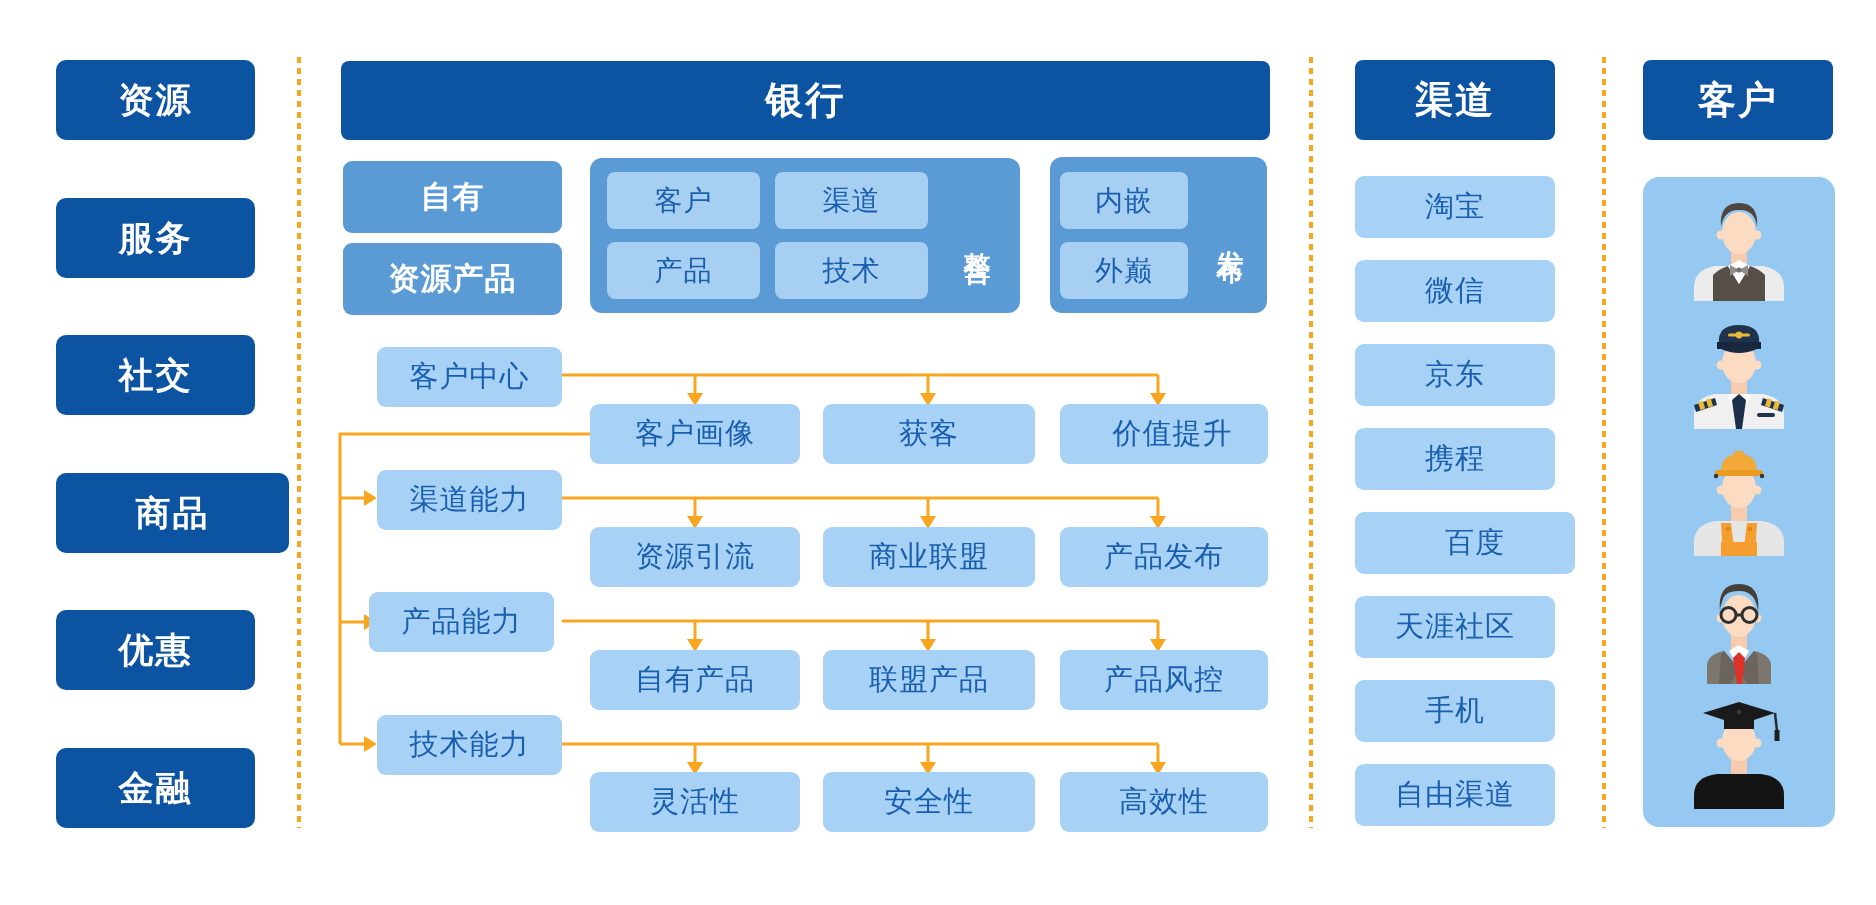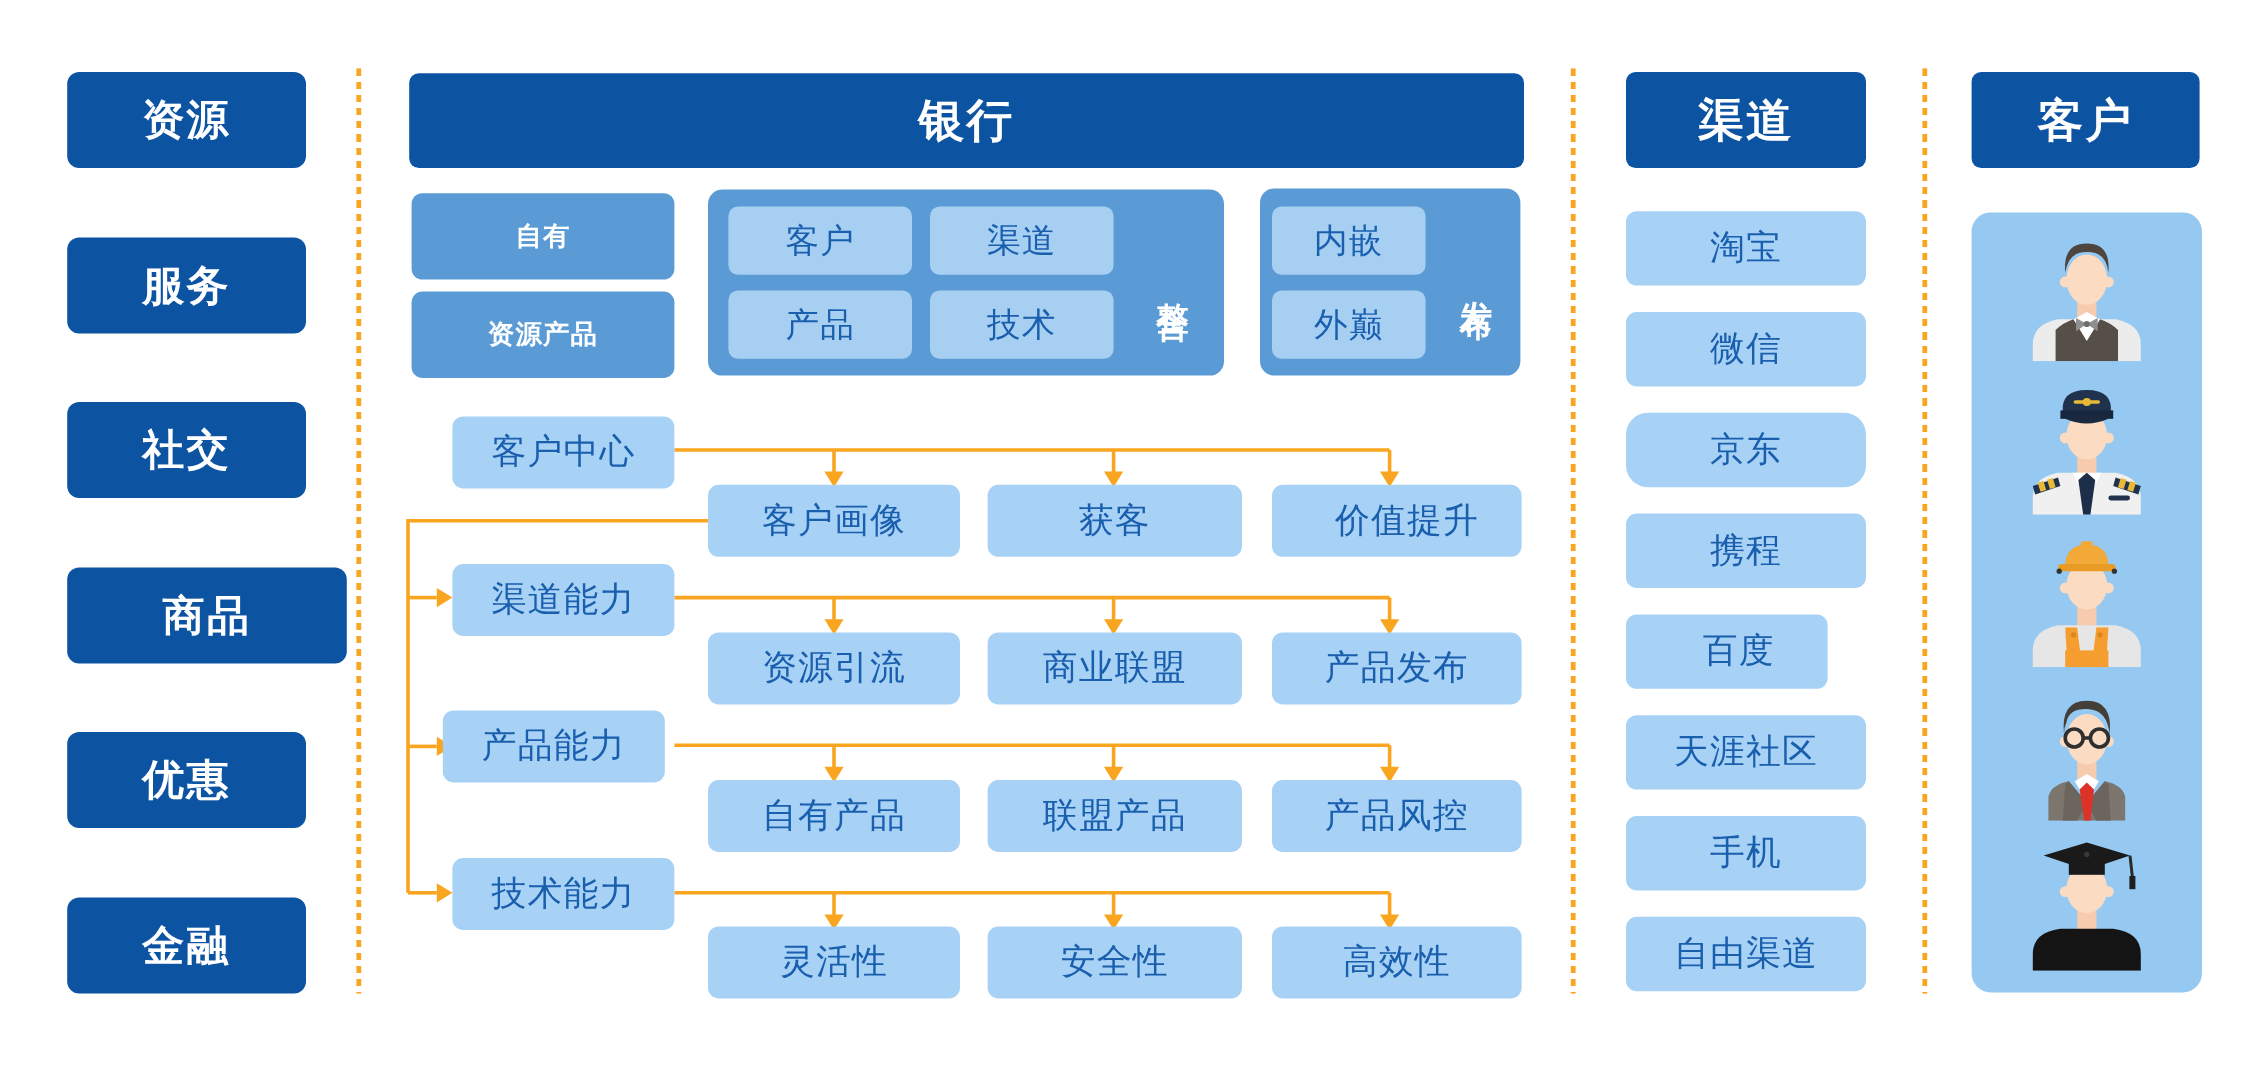--- a/index.html
+++ b/index.html
@@ -11,21 +11,21 @@
   
   .box-dark{background:#0C53A2;color:#ffffff;font-weight:bold;border-radius:10px;}
   .box-med{background:#5B9BD5;color:#ffffff;font-weight:bold;border-radius:9px;}
   .group{background:#5B9BD5;border-radius:12px;}
   .box-inner{background:#A6CFF2;color:#1A5FAE;border-radius:8px;font-weight:500;}
   .box-light{background:#A7D2F6;color:#1A5FAE;border-radius:9px;font-weight:500;}
   .panel{background:#96C9F2;border-radius:16px;}
 
   .t38{font-size:38px;letter-spacing:2px;}
   .t36{font-size:35px;letter-spacing:2px;}
-  .t31{font-size:22px;letter-spacing:1px;}
+  .t31{font-size:31px;letter-spacing:1px;}
   .t29{font-size:29px;letter-spacing:1px;}
   .t28{font-size:28px;letter-spacing:1px;}
 
   .vlabel{color:#ffffff;font-weight:bold;font-size:27px;writing-mode:vertical-rl;
           text-orientation:upright;letter-spacing:6px;}
 
   
   .divider{width:4px;
     background:repeating-linear-gradient(to bottom,#F9A51F 0px,#F9A51F 6px,transparent 6px,transparent 11px);}
 
@@ -136,23 +136,23 @@
   <div class="abs flexc box-light t29 zi" style="left:823px;top:650px;width:212px;height:60px;">联盟产品</div>
   <div class="abs flexc box-light t29 zi" style="left:1060px;top:650px;width:208px;height:60px;">产品风控</div>
 
   <div class="abs flexc box-light t29 zi" style="left:590px;top:772px;width:210px;height:60px;">灵活性</div>
   <div class="abs flexc box-light t29 zi" style="left:823px;top:772px;width:212px;height:60px;">安全性</div>
   <div class="abs flexc box-light t29 zi" style="left:1060px;top:772px;width:208px;height:60px;">高效性</div>
 
   <div class="abs flexc box-dark t38 zi" style="left:1355px;top:60px;width:200px;height:80px;border-radius:8px;">渠道</div>
   <div class="abs flexc box-light t29 zi" style="left:1355px;top:176px;width:200px;height:62px;">淘宝</div>
   <div class="abs flexc box-light t29 zi" style="left:1355px;top:260px;width:200px;height:62px;">微信</div>
-  <div class="abs flexc box-light t29 zi" style="left:1355px;top:344px;width:200px;height:62px;border-radius:18px;">京东</div>
+  <div class="abs flexc box-light t29 zi" style="left:1355px;top:344px;width:200px;height:62px;">京东</div>
   <div class="abs flexc box-light t29 zi" style="left:1355px;top:428px;width:200px;height:62px;">携程</div>
-  <div class="abs flexc box-light t29 zi" style="left:1355px;top:512px;width:168px;height:62px;padding-left:20px;">百度</div>
+  <div class="abs flexc box-light t29 zi" style="left:1355px;top:512px;width:220px;height:62px;padding-left:20px;">百度</div>
   <div class="abs flexc box-light t29 zi" style="left:1355px;top:596px;width:200px;height:62px;">天涯社区</div>
   <div class="abs flexc box-light t29 zi" style="left:1355px;top:680px;width:200px;height:62px;">手机</div>
   <div class="abs flexc box-light t29 zi" style="left:1355px;top:764px;width:200px;height:62px;">自由渠道</div>
 
   <div class="abs flexc box-dark t38 zi" style="left:1643px;top:60px;width:190px;height:80px;border-radius:8px;">客户</div>
   <div class="abs panel zi" style="left:1643px;top:177px;width:192px;height:650px;">
 
     <svg class="abs" style="left:26px;top:14px;" width="140" height="110" viewBox="0 0 140 110">
       <rect x="62" y="52" width="16" height="24" fill="#F6CBAE"></rect>
       <path d="M25,110 V96 Q25,79 46,75 L94,75 Q115,79 115,96 V110 Z" fill="#ECECEC"></path>

